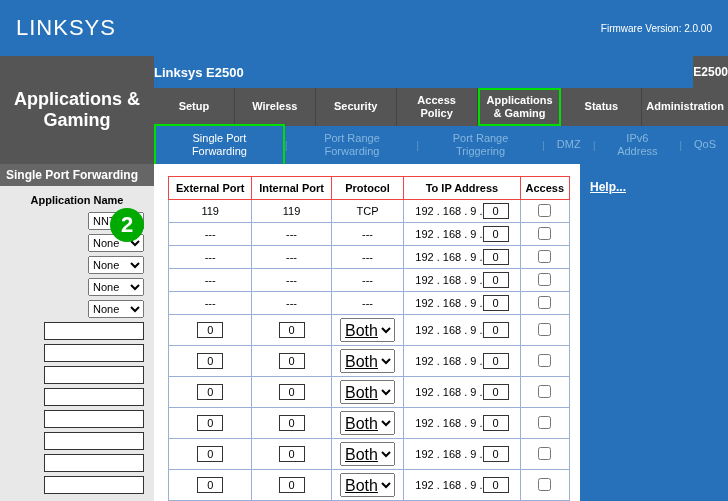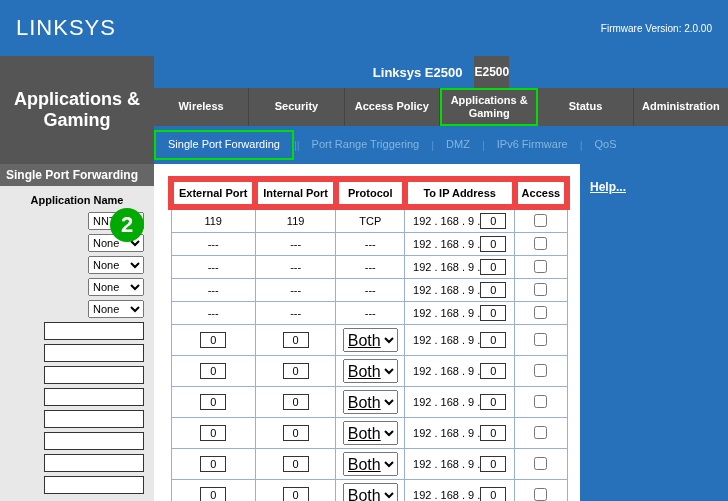--- a/index.html
+++ b/index.html
@@ -5,21 +5,21 @@
 * { box-sizing: border-box; margin: 0; padding: 0; }
 body { font-family: Arial, Helvetica, sans-serif; font-size: 12px; background: #fff; width: 728px; }
 
 .header { background: #2671b9; height: 56px; display: flex; align-items: center; justify-content: space-between; padding: 14px 16px; }
 .logo-text { color: #fff; font-size: 22px; font-weight: 300; letter-spacing: 1px; }
 .firmware { color: #fff; font-size: 10px; }
 
 .title-row { display: flex; }
 .page-title-cell { width: 154px; background: #555; color: #fff; display: flex; align-items: center; justify-content: center; font-size: 18px; font-weight: bold; text-align: center; padding: 0 8px; }
 .title-right { flex: 1; display: flex; flex-direction: column; }
-.model-row { background: #2671b9; height: 32px; display: flex; justify-content: center; align-items: center; }
+.model-row { background: #2671b9; height: 32px; display: flex; justify-content: space-between; align-items: center; }
 .model-name { color: #fff; font-weight: bold; font-size: 13px; padding-right: 12px; }
 .model-code-box { background: #555; color: #fff; font-weight: bold; font-size: 12px; height: 32px; display: flex; align-items: center; padding: 0 0; }
 
 .nav-row { display: flex; background: #555; height: 38px; }
 .nav-item { flex: 1; display: flex; align-items: center; justify-content: center; color: #fff; font-weight: bold; font-size: 11px; text-align: center; padding: 0 4px; border-right: 1px solid #444; cursor: pointer; line-height: 1.2; }
 .nav-item.active { border: 2px solid #0d0; }
 .nav-item:last-child { border-right: none; }
 
 .subnav-row { display: flex; background: #2671b9; height: 38px; align-items: center; font-size: 11px; color: #85b6de; }
 .subnav-item { padding: 0 12px; cursor: pointer; line-height: 1.2; text-align: center; }
@@ -31,21 +31,21 @@
 .section-label { background: #666; color: #fff; font-weight: bold; font-size: 12px; padding: 4px 6px; white-space: nowrap; }
 .appname-header { font-weight: bold; font-size: 11px; text-align: center; padding: 8px 0 6px; }
 .step-badge { width: 34px; height: 34px; border-radius: 50%; background: #0a0; color: #fff; font-size: 22px; font-weight: bold; display: flex; align-items: center; justify-content: center; position: absolute; margin-top: -4px; margin-left: 10px; }
 .left-controls { display: flex; flex-direction: column; align-items: flex-end; padding-right: 10px; gap: 4px; position: relative; }
 .left-controls select, .left-controls input { font-size: 11px; height: 18px; }
 .left-controls select { width: 56px; }
 .left-controls input { width: 100px; border: 1px solid #333; }
 
 .center-col { flex: 1; background: #fff; padding: 12px 10px 0 14px; }
 .pf-table { width: 100%; border-collapse: collapse; }
-.pf-table th { background: #fff; font-weight: bold; font-size: 11px; padding: 5px 2px; border: 6px solid #ef4444; text-align: center; }
+.pf-table th { background: #fff; font-weight: bold; font-size: 11px; padding: 5px 2px; border: 1px solid #ef4444; text-align: center; }
 .pf-table td { border: 1px solid #9aaed6; text-align: center; padding: 3px 4px; font-size: 11px; }
 .pf-table input[type="text"] { width: 26px; height: 16px; font-size: 11px; text-align: center; border: 1px solid #333; }
 .pf-table input.small-num { width: 26px; }
 .pf-table select { font-size: 16px; height: 24px; text-decoration: underline; }
 .ip-cell { white-space: nowrap; }
 .ip-cell span { display: inline-block; }
 
 .right-col { width: 148px; background: #2671b9; padding: 16px 10px; }
 .help-link { color: #fff; font-weight: bold; text-decoration: underline; font-size: 12px; cursor: pointer; }
 
@@ -59,36 +59,38 @@
 </div>
 
 <div class="title-row">
   <div class="page-title-cell">Applications &amp; Gaming</div>
   <div class="title-right">
     <div class="model-row">
       <div class="model-name">Linksys E2500</div>
       <div class="model-code-box">E2500</div>
     </div>
     <div class="nav-row" id="nav-row">
+        <div class="nav-item">Setup</div>
         <div class="nav-item">Wireless</div>
         <div class="nav-item">Security</div>
         <div class="nav-item">Access Policy</div>
         <div class="nav-item active">Applications &amp; Gaming</div>
         <div class="nav-item">Status</div>
         <div class="nav-item">Administration</div>
       </div>
     <div class="subnav-row" id="subnav-row">
         <div class="subnav-item active">Single Port Forwarding</div>
         <span class="subnav-sep">|</span>
+        <div class="subnav-item">Port Range Forwarding</div>
         <span class="subnav-sep">|</span>
         <div class="subnav-item">Port Range Triggering</div>
         <span class="subnav-sep">|</span>
         <div class="subnav-item">DMZ</div>
         <span class="subnav-sep">|</span>
-        <div class="subnav-item">IPv6 Firmware</div>
+        <div class="subnav-item">IPv6 Address</div>
         <span class="subnav-sep">|</span>
         <div class="subnav-item">QoS</div>
       </div>
   </div>
 </div>
 
 <div class="body-wrap">
   <div class="left-col">
     <div class="section-label">Single Port Forwarding</div>
     <div class="appname-header">Application Name</div>

